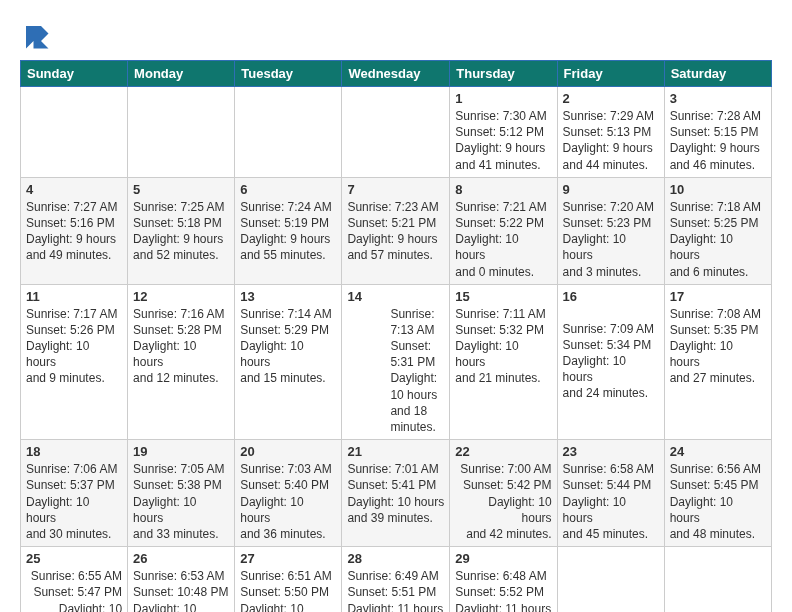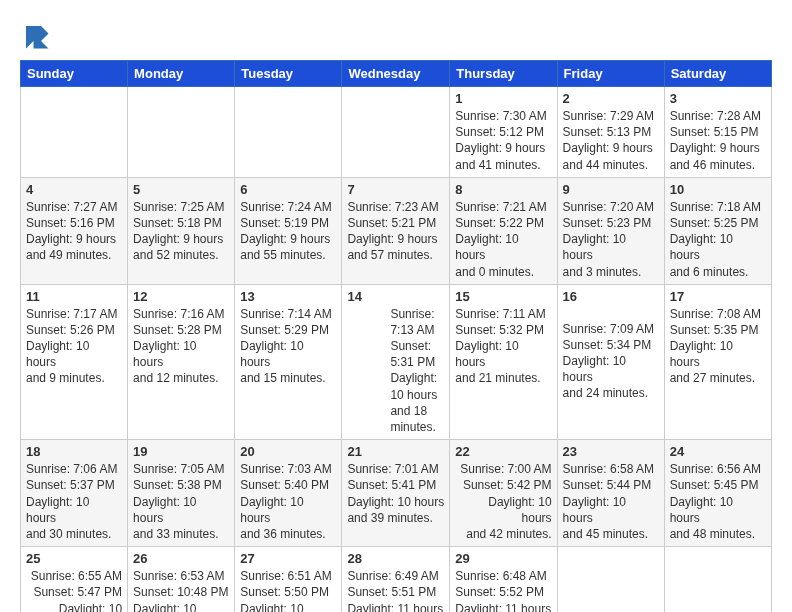--- a/index.html
+++ b/index.html
@@ -51,21 +51,21 @@
     .location-title {
       font-size: 16px;
       color: #333;
     }
     .calendar {
       width: 100%;
       border-collapse: collapse;
       border: 1px solid #ccc;
     }
     .calendar th {
-      background-color: #1d4ed8;
+      background-color: #0f766e;
       color: white;
       text-align: left;
       padding: 5px 6px;
       font-size: 13px;
       border: 1px solid #2e6eb5;
     }
     .calendar td {
       vertical-align: top;
       border: 1px solid #ccc;
       padding: 4px 5px;

